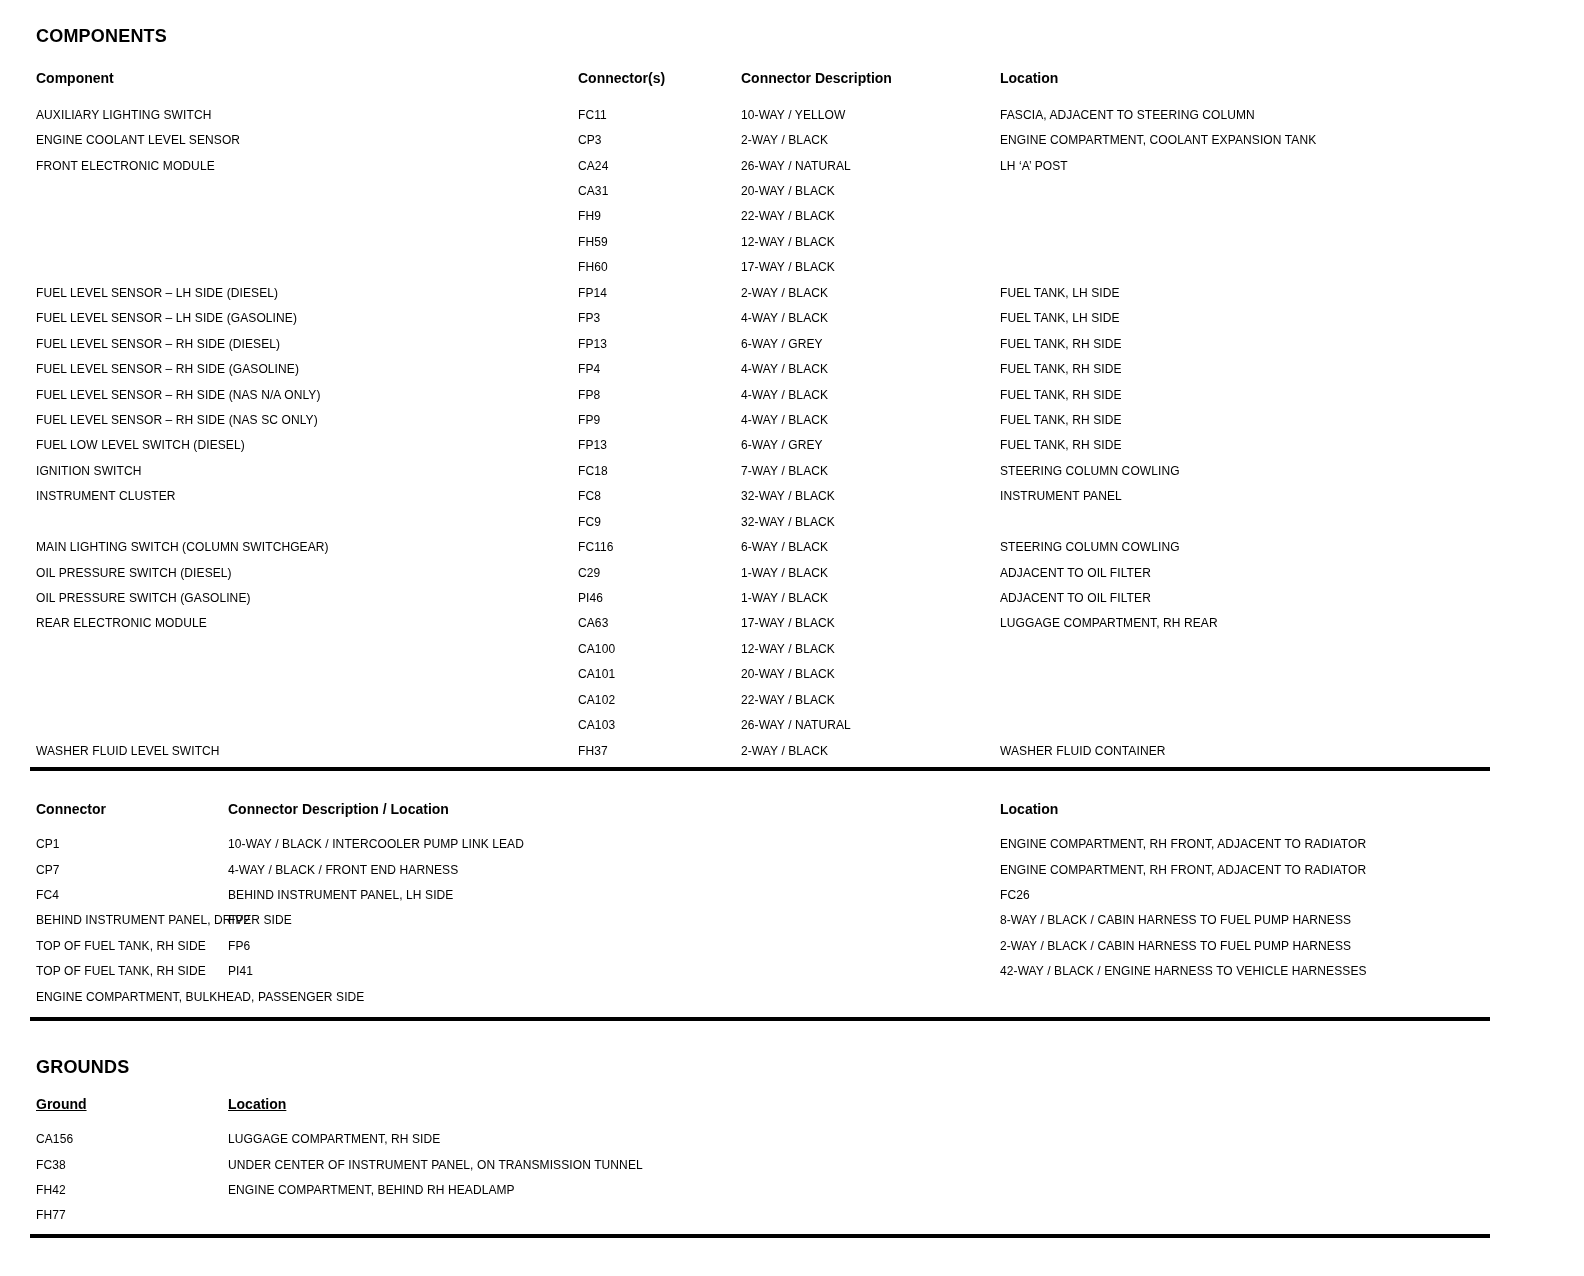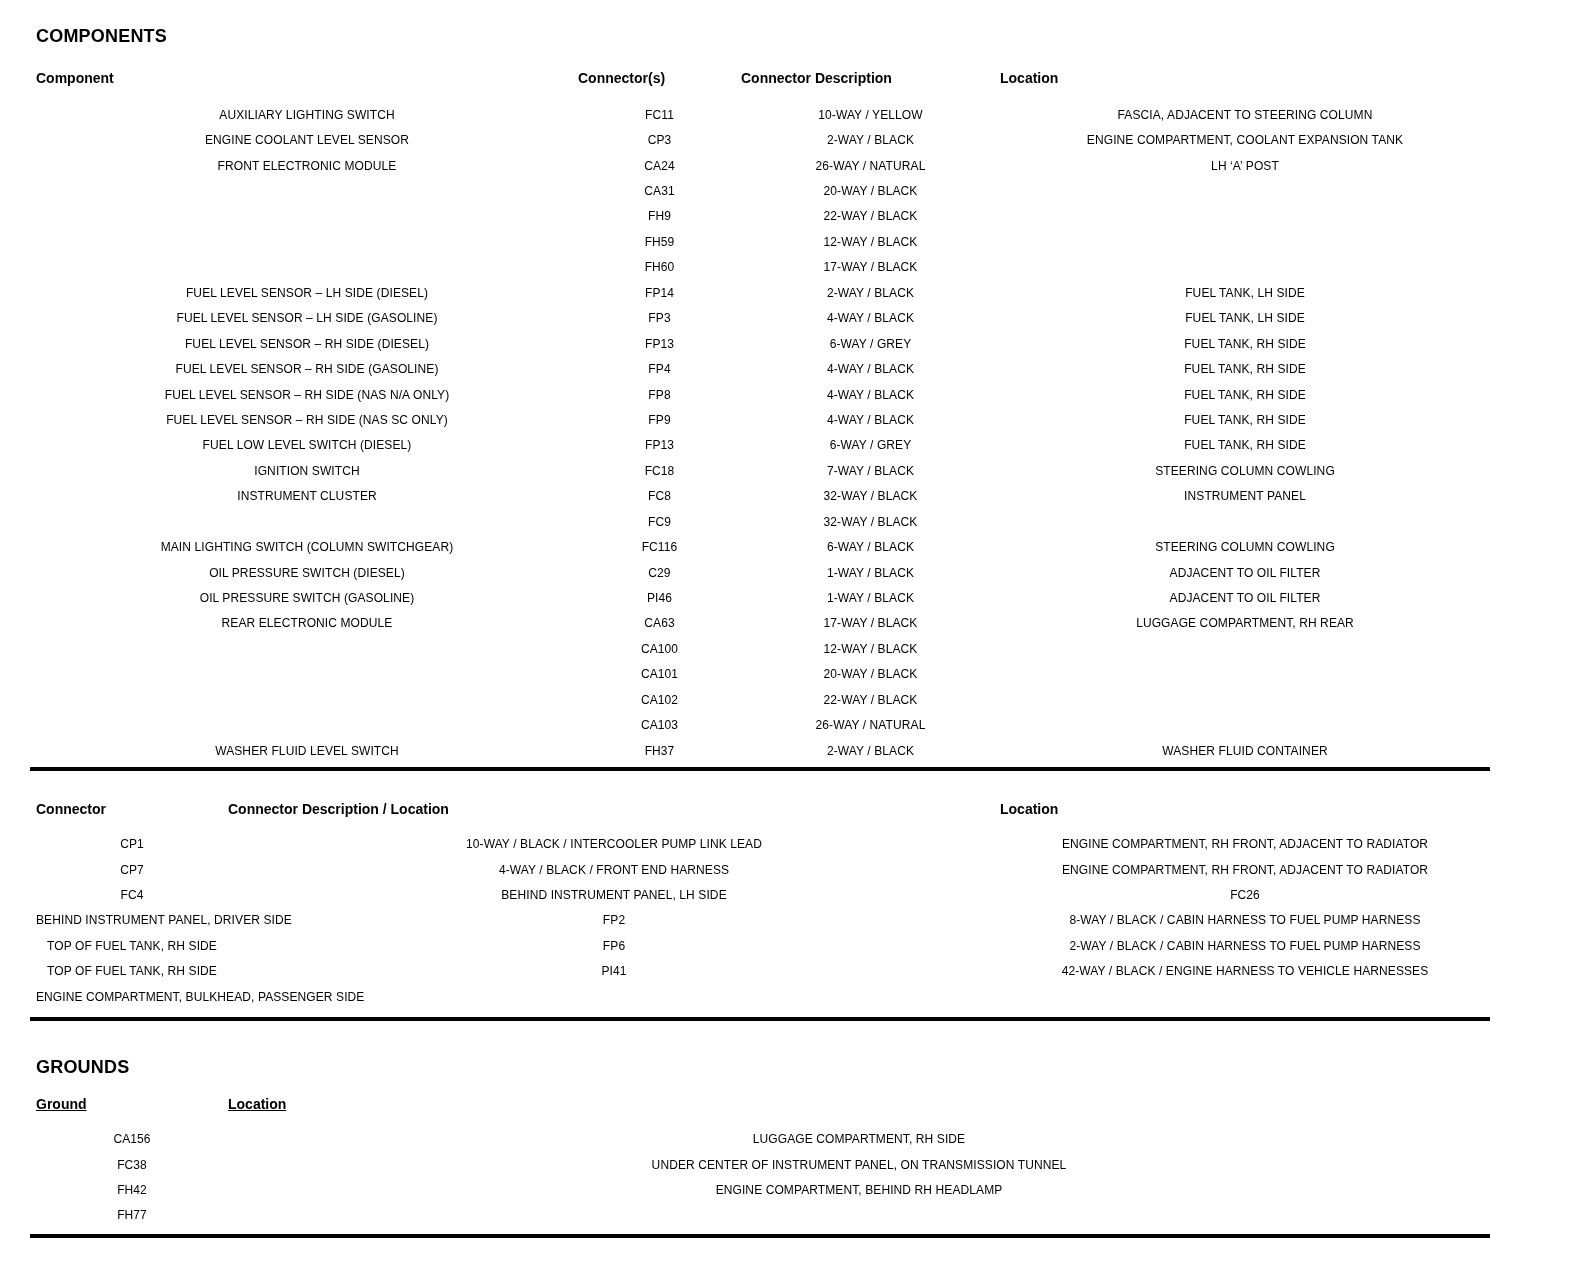--- a/index.html
+++ b/index.html
@@ -34,21 +34,20 @@
     padding-left: 6px;
     font-size: 14px;
     font-weight: bold;
     line-height: 20px;
   }
   .tbl {
     display: grid;
     padding-left: 6px;
     grid-auto-rows: 25.45px;
     align-items: center;
-    text-align: center;
   }
   .cols-components { grid-template-columns: 542px 163px 259px 1fr; }
   .cols-harness    { grid-template-columns: 192px 772px 1fr; }
   .cols-grounds    { grid-template-columns: 192px 1fr; }
   .cell {
     font-size: 12px;
     line-height: 14px;
     white-space: nowrap;
     letter-spacing: 0.1px;
   }

